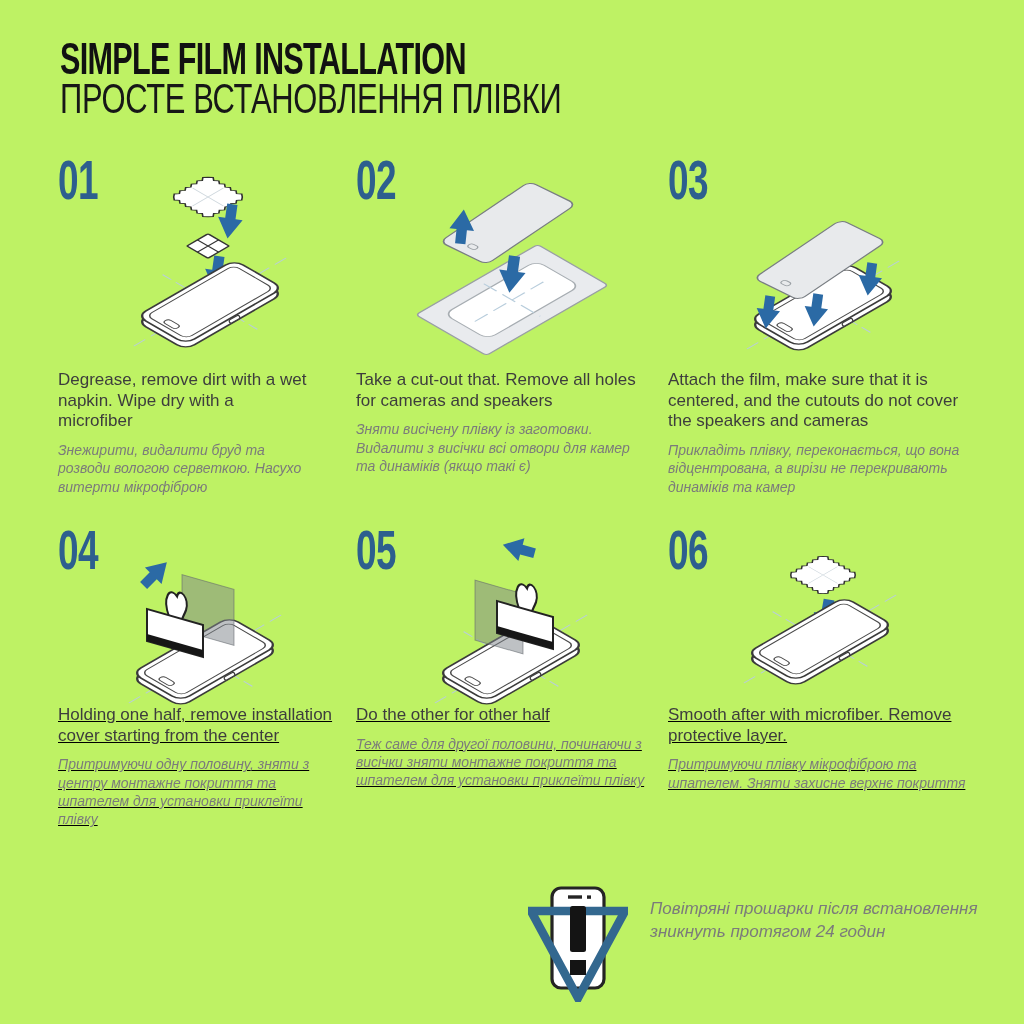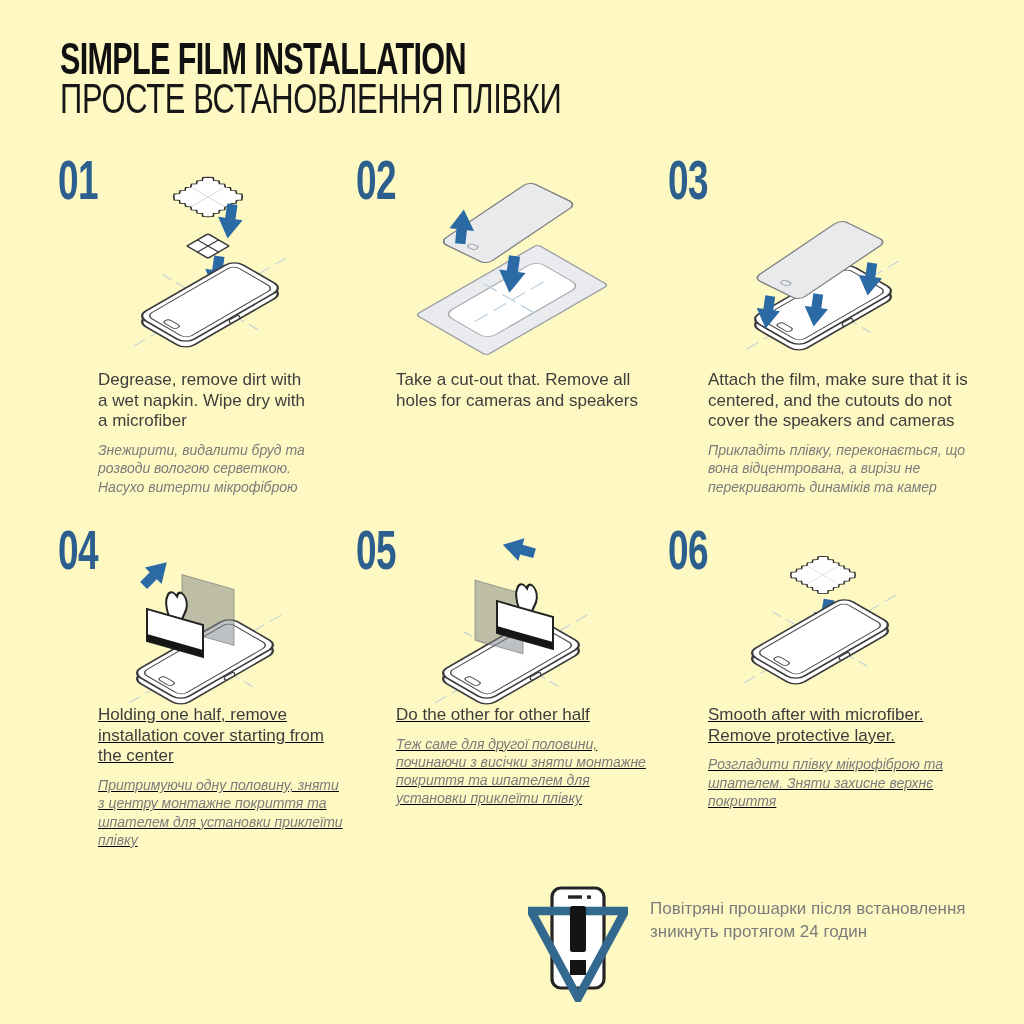--- a/index.html
+++ b/index.html
@@ -1,38 +1,38 @@
 <!DOCTYPE html>
 <html style="--accent-blue: #2b6aa5; --number-blue: #2d5f8e; --title-black: #111111; --text-dark: #3d3d3d; --text-gray: #7b7b7b; --outline-dark: #3b3b3b; --film-gray: #e8eaec; --guide-blue: #b8cddc;"><head>
 <meta charset="utf-8">
 <style>
   html,body{margin:0;padding:0;background:#ffffff;}
-  .page{position:relative;width:1024px;height:1024px;background:#fef9c3;overflow:hidden;
+  .page{position:relative;width:1024px;height:1024px;background:#bef264;overflow:hidden;
         font-family:"Liberation Sans", sans-serif;}
   
   .hdr{position:absolute;left:60px;top:36px;}
   .hdr h1{margin:0;font-size:45px;line-height:1.0;font-weight:800;color:var(--title-black,#111);
           letter-spacing:-1px;transform:scaleX(0.68);transform-origin:left top;white-space:nowrap;}
   .hdr h2{margin:-4px 0 0 0;font-size:43px;line-height:1.0;font-weight:400;color:#171717;
           letter-spacing:-0.5px;transform:scaleX(0.72);transform-origin:left top;white-space:nowrap;}
   
   .step{position:absolute;}
   .num{position:absolute;left:0;top:0;font-size:56px;line-height:1;font-weight:800;
        color:var(--number-blue,#2d5f8e);letter-spacing:-1px;transform:scaleX(0.66);
        transform-origin:left top;}
   .illu{position:absolute;left:10px;top:0;width:270px;height:215px;pointer-events:none;}
-  .texts{position:absolute;left:0;right:8px;margin-left:40px;}
+  .texts{position:absolute;left:0;right:8px;}
   .texts.r1{top:218px;} .texts.r2{top:183px;text-decoration:underline;}
   .en{margin:0;font-size:17px;line-height:1.22;color:var(--text-dark,#3d3d3d);}
   .ua{margin:9px 0 0 0;font-size:14px;line-height:1.3;font-style:italic;color:var(--text-gray,#7b7b7b);}
   
   .warning{position:absolute;left:528px;top:884px;display:flex;gap:22px;}
   .warning .wtxt{width:362px;padding-top:4px;}
   .wen{margin:0;font-size:17px;line-height:1.32;font-weight:700;color:#1c1c1c;}
-  .wua{margin:10px 0 0 0;font-size:17px;line-height:1.35;color:var(--text-gray,#7b7b7b);}
+  .wua{margin:10px 0 0 0;font-size:17px;line-height:1.35;font-style:italic;color:var(--text-gray,#7b7b7b);}
   svg use.arrow{color:var(--accent-blue,#2b6aa5);}
 </style>
 </head>
 <body>
 
 <div class="page">
 
   <svg width="0" height="0" style="position:absolute" aria-hidden="true">
     <defs>
       <symbol id="iso-phone" overflow="visible">
@@ -123,20 +123,21 @@
             <path d="M -58 0 H 58 M 0 -44 V 44" stroke="#b8cddc" stroke-width="1.8" fill="none" stroke-dasharray="20 9"></path>
           </g>
         </g>
         <use href="#iso-film" transform="translate(7,-34) rotate(-4) scale(0.72)"></use>
         <use href="#block-arrow" class="arrow" transform="translate(-39,-30) rotate(186) scale(0.65)"></use>
         <use href="#block-arrow" class="arrow" transform="translate(11,17) rotate(8) scale(0.7)"></use>
       </svg>
     </div>
     <div class="texts r1">
       <p class="en">Take a cut-out that. Remove all holes for cameras and speakers</p>
+      <p class="ua">Зняти висічену плівку із заготовки. Видалити з висічки всі отвори для камер та динаміків (якщо такі є)</p>
     </div>
   </section>
 
   <section class="step" style="left:668px;top:152px;width:318px">
     <div class="num">03</div>
     <div class="illu">
       <svg viewBox="-135 -105 270 215" width="270" height="215">
         <use href="#iso-phone" transform="translate(10,48) scale(0.72)"></use>
         <use href="#iso-film" transform="translate(7,3) rotate(-4) scale(0.7)"></use>
         <use href="#block-arrow" class="arrow" transform="translate(-45,55) rotate(8) scale(0.62)"></use>
@@ -194,21 +195,21 @@
     <div class="num">06</div>
     <div class="illu">
       <svg viewBox="-135 -105 270 215" width="270" height="215">
         <use href="#cloth" transform="translate(10,-52) scale(0.62)"></use>
         <use href="#block-arrow" class="arrow" transform="translate(13,-10) rotate(10) scale(0.68)"></use>
         <use href="#iso-phone" transform="translate(7,12) scale(0.72)"></use>
       </svg>
     </div>
     <div class="texts r2">
       <p class="en">Smooth after with microfiber. Remove protective layer.</p>
-      <p class="ua">Розгладити плівку мікрофіброю та шпателем. Зняти захисне верхнє покриття</p>
+      <p class="ua">Притримуючи плівку мікрофіброю та шпателем. Зняти захисне верхнє покриття</p>
     </div>
   </section>
 
   <footer class="warning">
     <svg width="100" height="118" viewBox="0 0 100 118">
       <rect x="24" y="4" width="52" height="100" rx="9" fill="#ffffff" stroke="#242424" stroke-width="3.2"></rect>
       <path d="M 40 13 H 54" stroke="#242424" stroke-width="3.4"></path>
       <rect x="59" y="11.4" width="4" height="3.4" fill="#242424"></rect>
       <polygon points="3,27 97,27 50,114" fill="none" stroke="#33688f" stroke-width="8.5"></polygon>
       <rect x="42" y="22" width="16" height="46" rx="2.5" fill="#141414"></rect>

